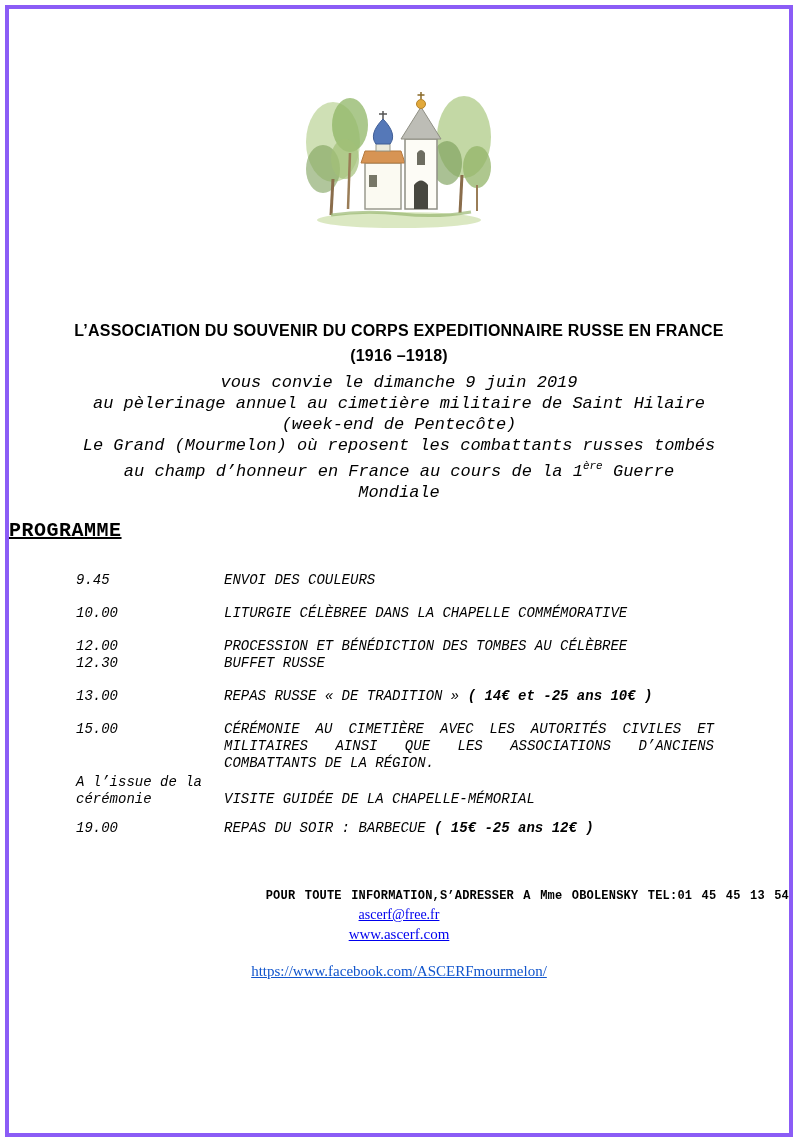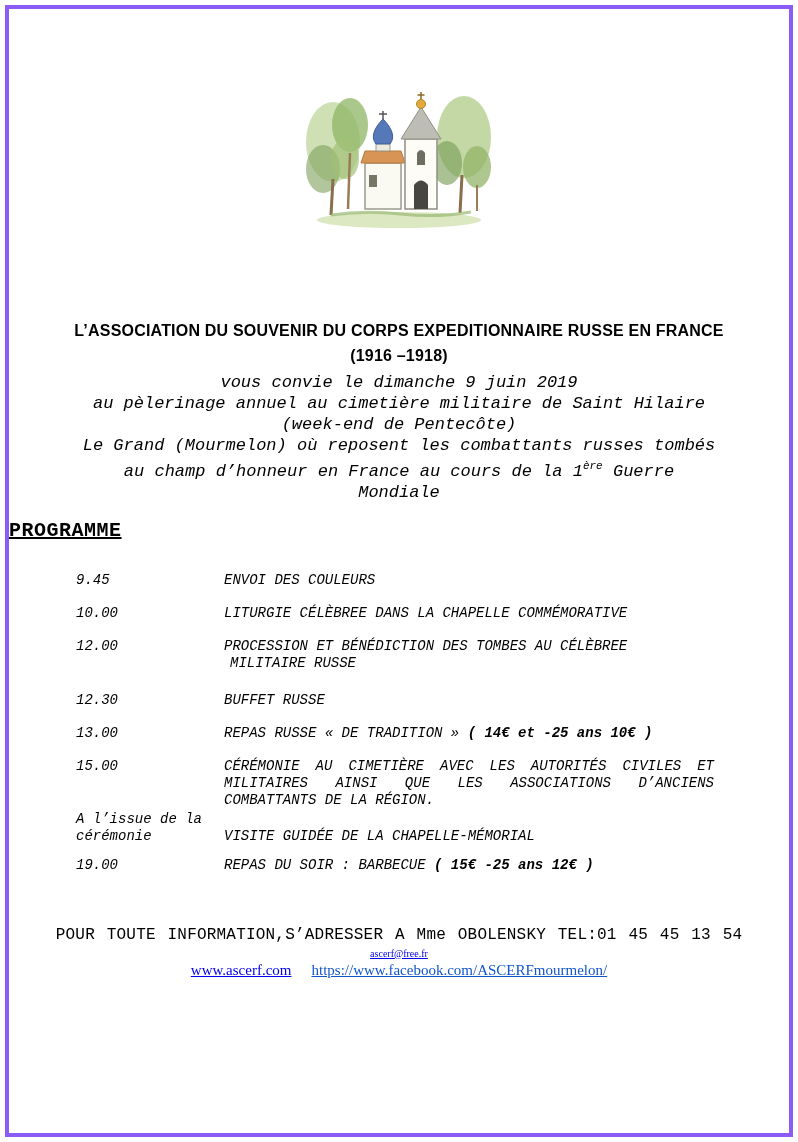--- a/index.html
+++ b/index.html
@@ -30,33 +30,33 @@
   .schedule {
     margin:30px 40px 0 67px; font-size:14px; font-style:italic;
   }
   .row { display:flex; margin-bottom:16px; }
   .row.align-bottom { align-items:flex-end; }
   .time { width:148px; flex-shrink:0; line-height:17px; }
   .desc { flex:1; line-height:17px; }
   .desc .price { font-weight:bold; }
   .desc.justify { flex:none; width:490px; text-align:justify; }
   .desc-line2 { padding-left:6px; }
-  .row-3 { margin-bottom:20px; }
+  .row-3 { margin-bottom:0; }
   .row-6 { margin-bottom:2px; }
   .row-7 { margin-bottom:12px; }
   .footer { margin-top:52px; text-align:center; }
   .contact-info {
-    font-size:16px; font-weight:normal; word-spacing:2px; letter-spacing:0.2px;
+    font-size:12px; font-weight:bold; word-spacing:2px; letter-spacing:0.2px;text-align:right;
   }
   a.link { text-decoration:underline; cursor:pointer; }
-  .email-line { margin-top:4px; font-family:"Liberation Serif",serif; font-size:10px; }
+  .email-line { margin-top:4px; font-family:"Liberation Serif",serif; font-size:14px; }
   .email-line a { color:#0000EE; }
   .links-line {
     margin-top:3px; display:flex; justify-content:center; gap:20px;
-    font-family:"Liberation Serif",serif; font-size:15px;
+    font-family:"Liberation Serif",serif; font-size:15px;flex-direction:column;
   }
   .website-link { color:#0000EE; }
   .facebook-link { color:#1155CC; }
 </style>
 </head>
 <body>
 
 <div class="page">
 
   <div class="church-wrap">
@@ -119,21 +119,20 @@
 
     <div class="row">
       <div class="time">10.00</div>
       <div class="desc">LITURGIE CÉLÈBREE DANS LA CHAPELLE COMMÉMORATIVE</div>
     </div>
 
     <div class="row row-3">
       <div class="time">12.00</div>
       <div class="desc">
         <div>PROCESSION ET BÉNÉDICTION DES TOMBES AU CÉLÈBREE</div>
-        <div class="desc-line2">MILITAIRE RUSSE</div>
       </div>
     </div>
 
     <div class="row">
       <div class="time">12.30</div>
       <div class="desc">BUFFET RUSSE</div>
     </div>
 
     <div class="row">
       <div class="time">13.00</div>

